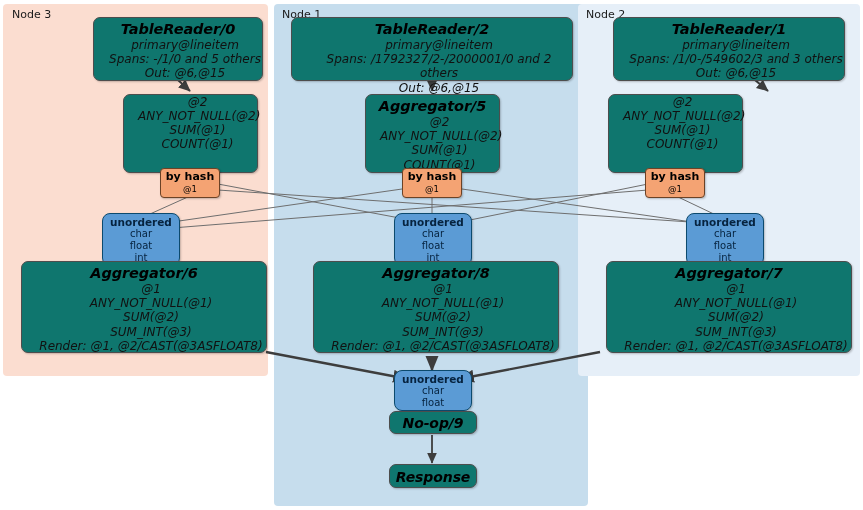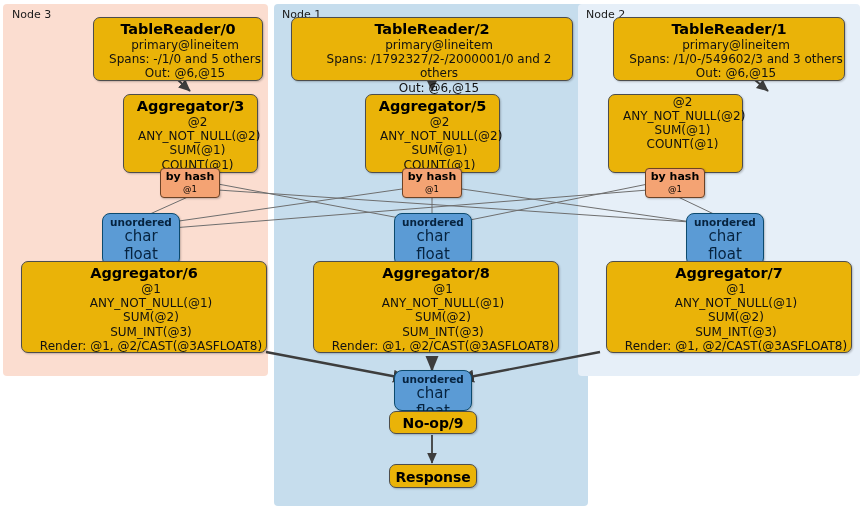--- a/index.html
+++ b/index.html
@@ -12,33 +12,33 @@
                font-family:"DejaVu Sans","Liberation Sans",sans-serif;}
 
   svg.edges{position:absolute;left:0;top:0;width:863px;height:510px;
             pointer-events:none;}
 
   .node{position:absolute;box-sizing:border-box;
         border:1px solid #555;border-radius:7px;
         text-align:center;line-height:1.18;
         box-shadow:1px 1px 2px rgba(0,0,0,0.22);}
 
-  .proc{background:#eab308;border-color:#4d4d4d;}
+  .proc{background:#0f766e;border-color:#4d4d4d;font-style:italic;}
   .proc .t{font-weight:bold;font-size:14.5px;color:#000;display:block;
            padding-top:3px;letter-spacing:-0.1px;}
   .proc .l{font-size:12px;color:#111;display:block;margin-left:14px;}
 
   .hash{background:#f4a373;border:1px solid #6b4226;border-radius:4px;}
   .hash .t{font-weight:bold;font-size:11px;color:#000;display:block;padding-top:2px;}
   .hash .l{font-size:8.5px;color:#000;display:block;}
 
   .unord{background:#5b9bd5;border:1px solid #0c4a6e;border-radius:8px;}
   .unord{background:#5b9bd5;}
   .unord .t{font-weight:bold;font-size:10.5px;color:#06233f;display:block;padding-top:2px;}
-  .unord .l{font-size:15px;color:#06233f;display:block;}
+  .unord .l{font-size:10px;color:#06233f;display:block;}
 
   .small .t{font-weight:bold;font-size:14px;color:#000;display:block;}
 </style>
 </head>
 <body>
 
 <div id="stage">
 
   <div class="panel" style="left:3px;top:4px;width:265px;height:372px;background:#fbddd0;"></div>
   <div class="panel" style="left:274px;top:4px;width:314px;height:502px;background:#c6dded;"></div>
@@ -100,21 +100,20 @@
   </div>
 
   <div class="node proc" style="left:613px;top:17px;width:232px;height:64px;">
     <span class="t">TableReader/1</span>
     <span class="l">primary@lineitem</span>
     <span class="l">Spans: /1/0-/549602/3 and 3 others</span>
     <span class="l">Out: @6,@15</span>
   </div>
 
   <div class="node proc" style="left:123px;top:94px;width:135px;height:79px;">
-    <span class="t">Aggregator/3</span>
     <span class="l">@2</span>
     <span class="l">ANY_NOT_NULL(@2)</span>
     <span class="l">SUM(@1)</span>
     <span class="l">COUNT(@1)</span>
   </div>
 
   <div class="node proc" style="left:365px;top:94px;width:135px;height:79px;">
     <span class="t">Aggregator/5</span>
     <span class="l">@2</span>
     <span class="l">ANY_NOT_NULL(@2)</span>

